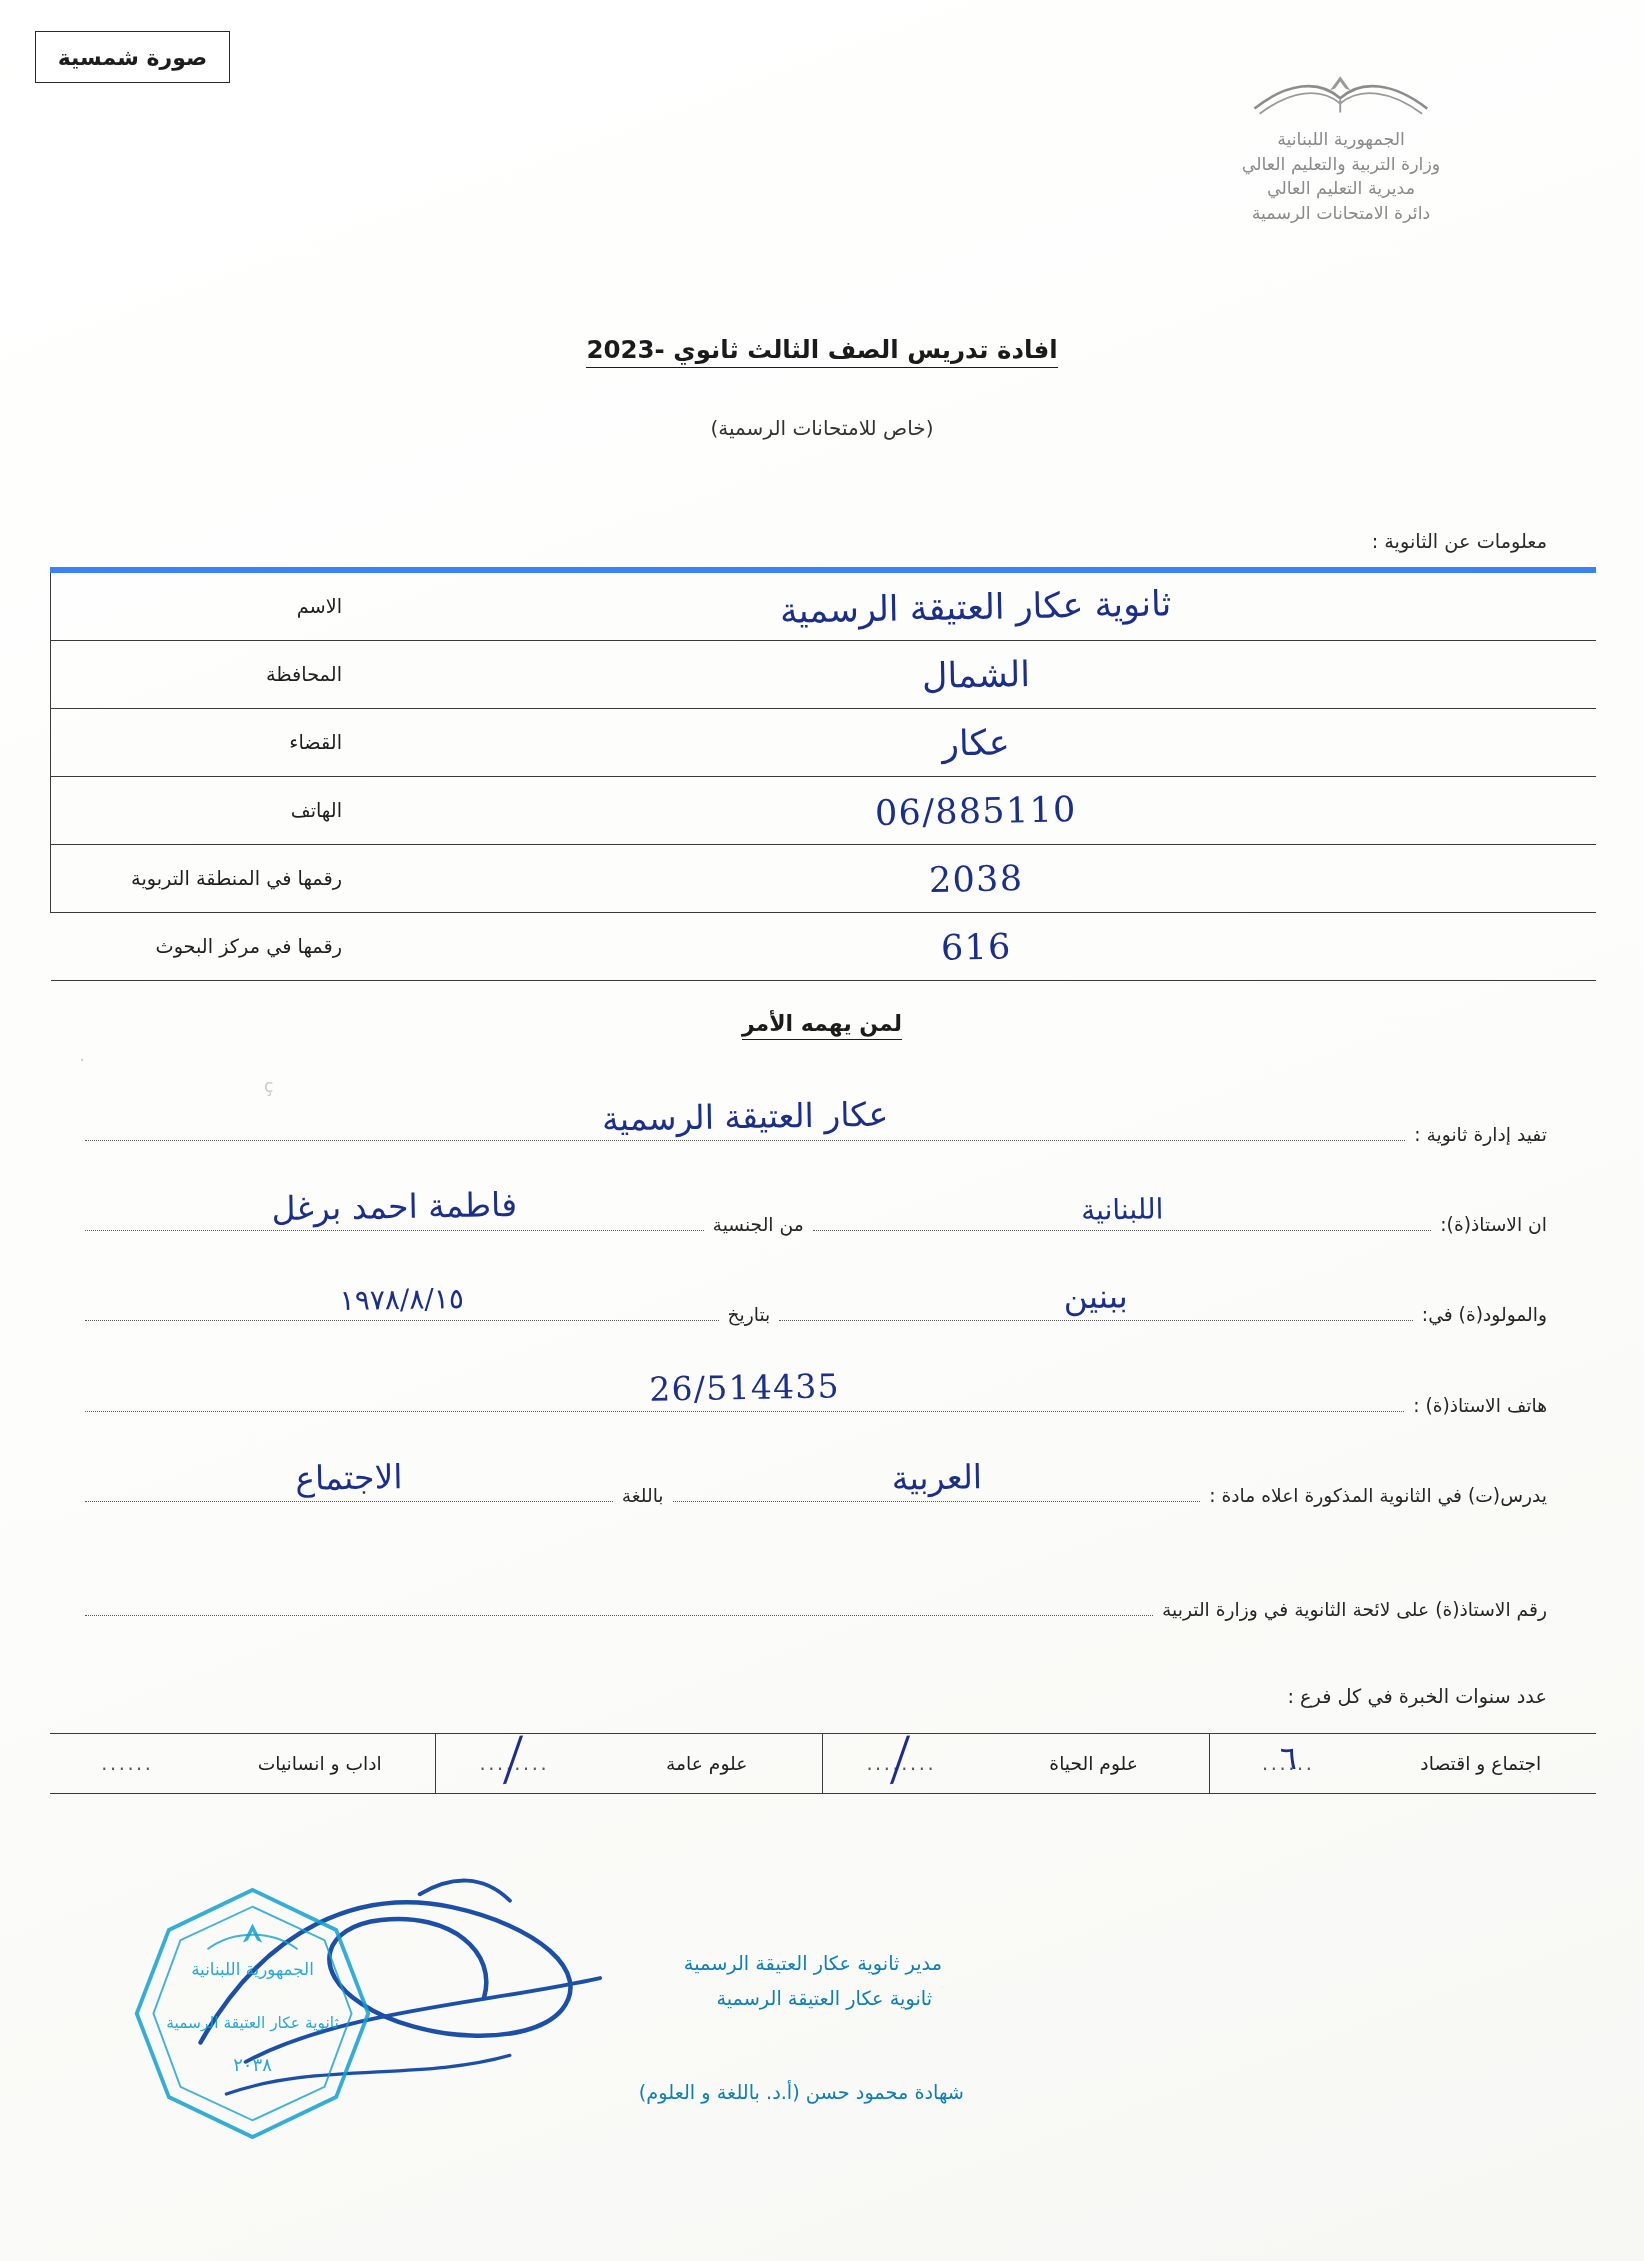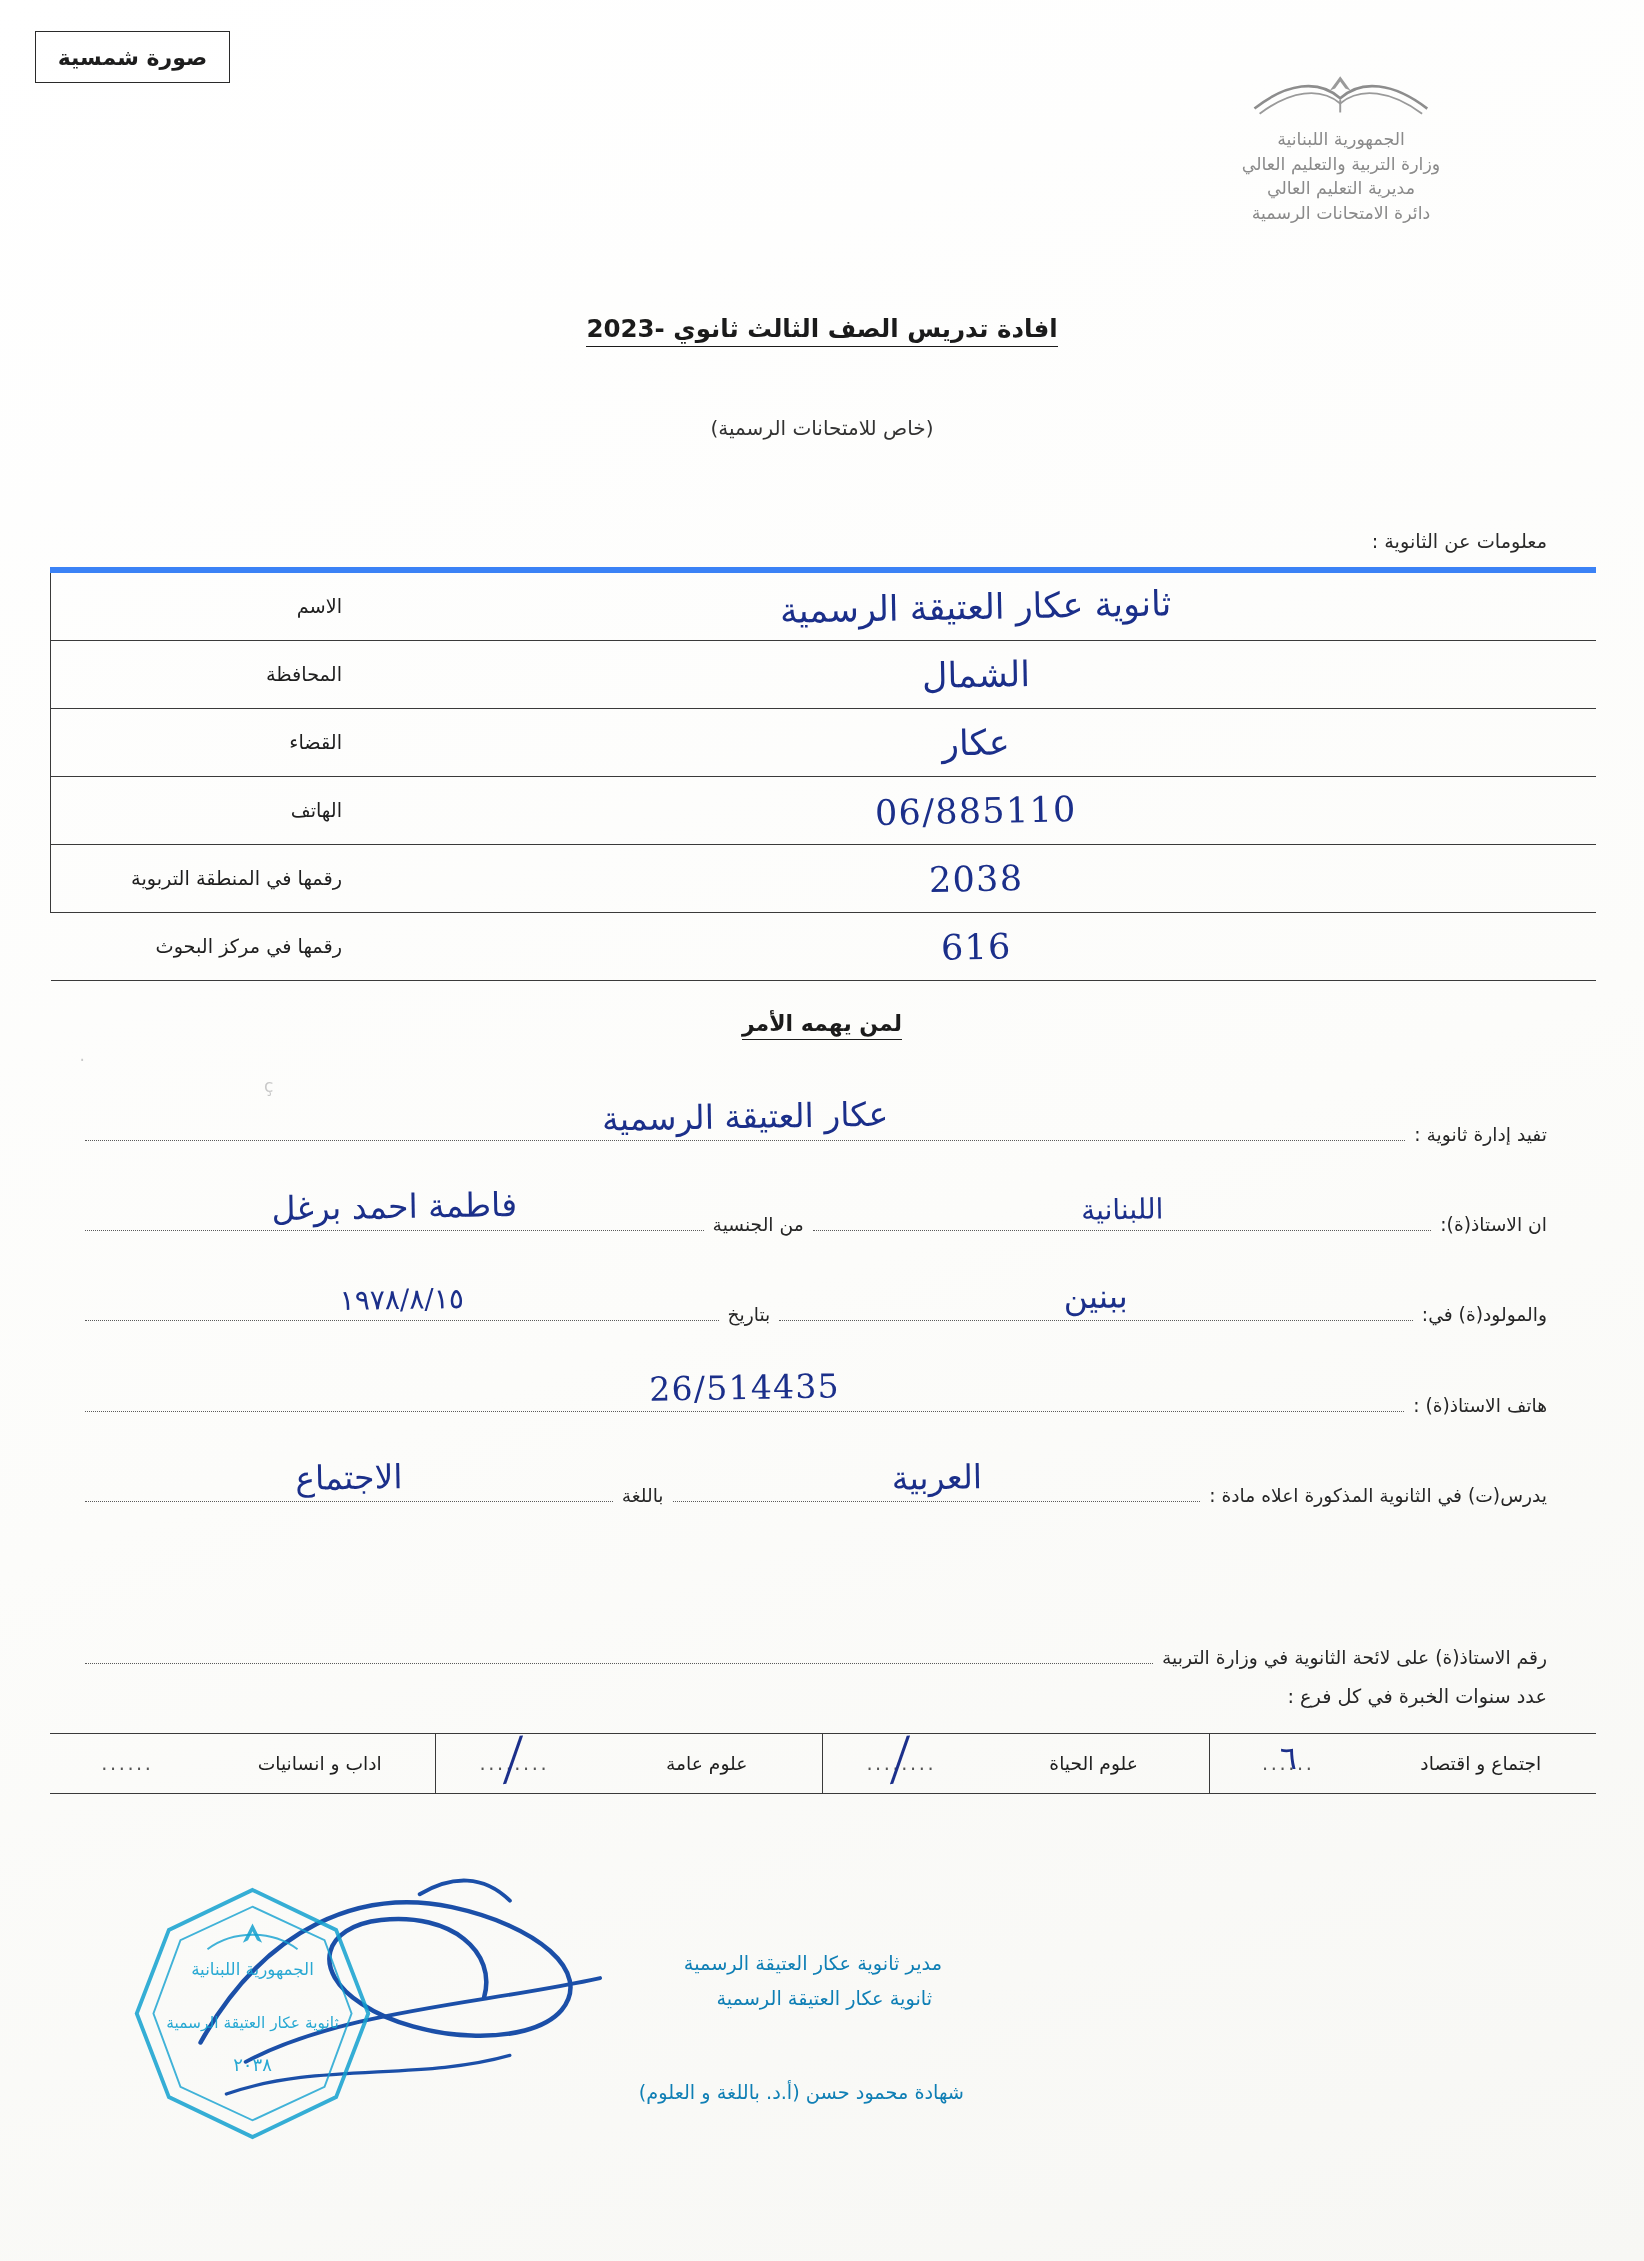--- a/index.html
+++ b/index.html
@@ -62,21 +62,21 @@
   .ministry .line {
     font-size: 17.4px;
     line-height: 1.42;
     color: #8a8a8a;
     letter-spacing: 0.3px;
   }
 
   
   .doc-title {
     position: absolute;
-    top: 314px;
+    top: 335px;
     right: 0;
     left: 0;
     text-align: center;
     font-size: 24.5px;
     font-weight: bold;
     color: #1b1b1b;
     letter-spacing: 0.3px;
   }
   .doc-title span.u {
     border-bottom: 1.3px solid #1b1b1b;
@@ -186,21 +186,21 @@
     transform: rotate(-1deg);
     white-space: nowrap;
   }
   .frow .dots .ink.sm { font-size: 28px; }
 
   #row-school   { top: 1121px; }
   #row-teacher  { top: 1211px; }
   #row-born     { top: 1301px; }
   #row-phone    { top: 1392px; }
   #row-teaches  { top: 1482px; }
-  #row-number   { top: 1644px; }
+  #row-number   { top: 1596px; }
 
   .mid-label {
     white-space: nowrap;
     font-size: 18.7px;
     color: #262626;
   }
 
   
   #exp-label {
     position: absolute;

